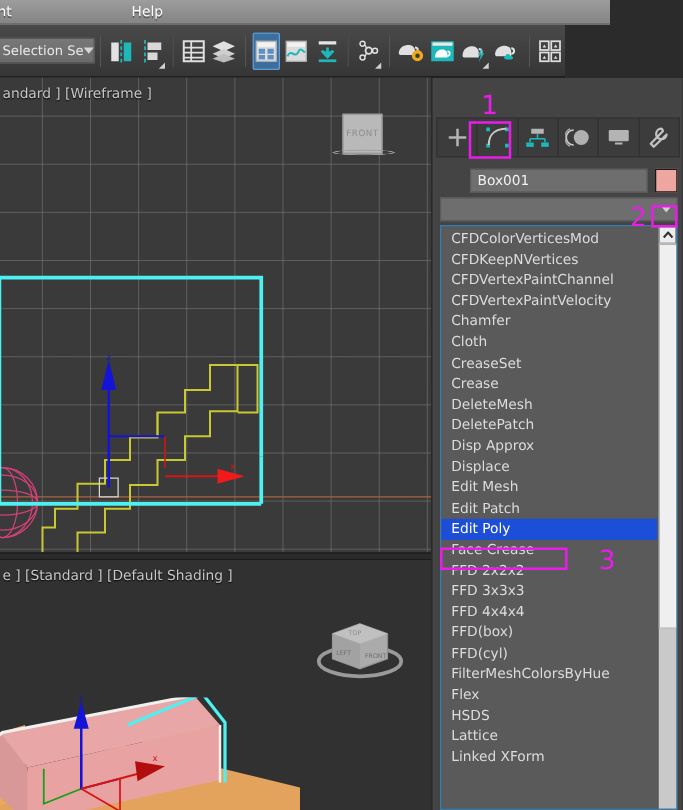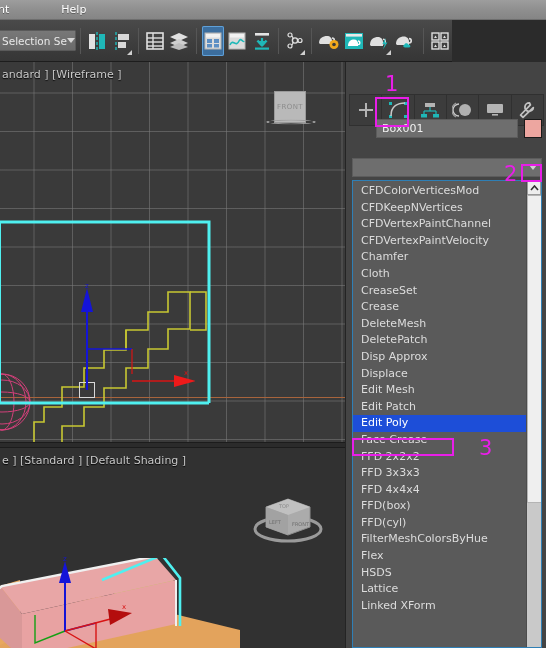--- a/index.html
+++ b/index.html
@@ -6,24 +6,24 @@
   html, body {
     width: 546px; height: 648px;
     background: #2b2b2b;
     font-family: "DejaVu Sans", "Liberation Sans", sans-serif;
     overflow: hidden;
   }
   #app { position: relative; width: 546px; height: 648px; }
 
   
   .menubar {
-    position: absolute; left: 0; top: 0; width: 546px; height: 20px;
+    position: absolute; left: 0; top: 0; width: 488px; height: 20px;
     background: linear-gradient(#9d9d9d, #8e8e8e 55%, #858585);
     border-bottom: 1px solid #6e6e6e;
-    display: flex; align-items: center;
+    display: flex; align-items: center; gap: 44px;
   }
   .menu-item {
     font-size: 11px; color: #ffffff; padding: 0 8px; line-height: 18px;
     text-shadow: 0 1px 0 rgba(0,0,0,.35);
     white-space: nowrap;
     margin-left: 36px;
   }
   .menu-item.clipped { margin-left: -10px; }
 
   
@@ -106,21 +106,21 @@
   .cp-tabs {
     position:absolute; left:3px; top:32px; width:195px; height:32px;
     display:flex; background:#3c3c3c; border:1px solid #303030;
   }
   .cp-tab {
     flex:1; display:flex; align-items:center; justify-content:center;
     border-right:1px solid #303030; position:relative;
   }
   .cp-tab:last-child { border-right:none; }
   .name-row {
-    position:absolute; left:6px; top:56px; width:190px; height:20px;
+    position:absolute; left:6px; top:72px; width:190px; height:20px;
     display:flex; align-items:center;padding-left:24px;
   }
   .name-field {
     width:155px; height:19px; background:#6e6e6e; border:1px solid #5c5c5c;
     display:flex; align-items:center; padding-left:5px;
     font-size:11px; color:#f0f0f0;
   }
   .color-sw {
     width:20px; height:19px; margin-left:6px;
     background:#eda6a0; border:1px solid #1a1a1a;

